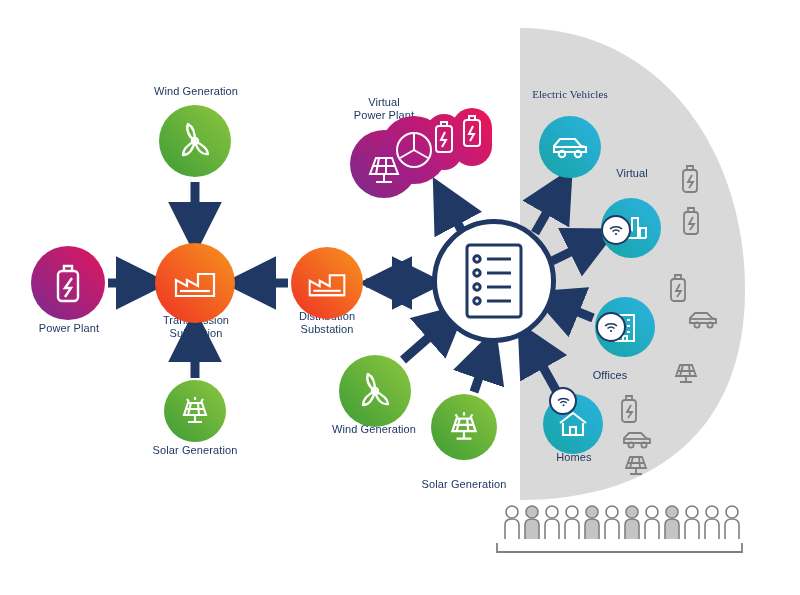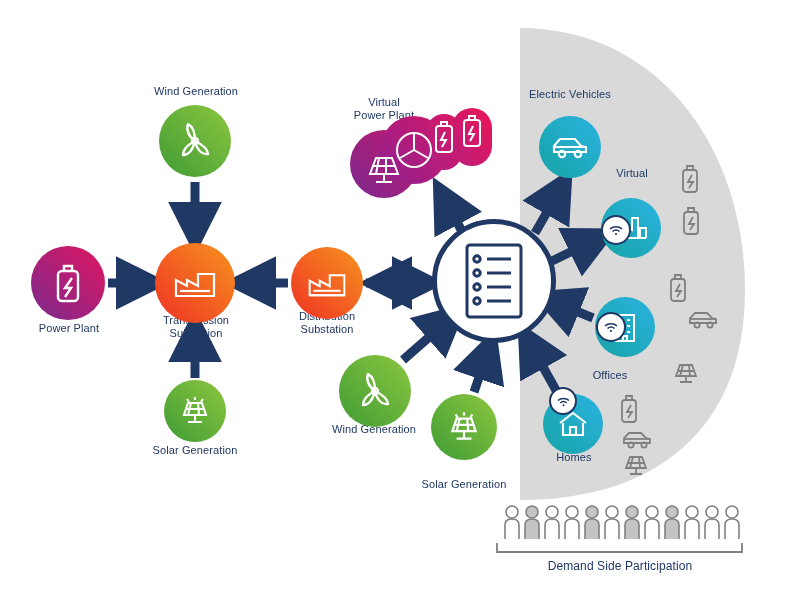--- a/index.html
+++ b/index.html
@@ -415,27 +415,26 @@
           </g>
       </g>
 
       <path d="M497 543 L497 552 L742 552 L742 543" stroke="#808080" stroke-width="1.8"></path>
     </g>
   </svg>
 
   <div class="lbl" style="left:147px; top:85px; width:98px;">Wind Generation</div>
   <div class="lbl" style="left:345px; top:96px; width:78px;">Virtual
 Power Plant</div>
-  <div class="lbl" style="left:522px; top:88px; width:96px;">Electric Vehicles</div>
+  <div class="lbl" style="left:522px; top:88px; width:96px;font-family:Liberation Serif, serif;">Electric Vehicles</div>
   <div class="lbl" style="left:602px; top:167px; width:60px;">Virtual</div>
   <div class="lbl" style="left:28px; top:322px; width:82px;">Power Plant</div>
   <div class="lbl" style="left:151px; top:314px; width:90px;">Transmission
 Substation</div>
   <div class="lbl" style="left:282px; top:310px; width:90px;">Distribution
 Substation</div>
   <div class="lbl" style="left:584px; top:369px; width:52px;">Offices</div>
   <div class="lbl" style="left:325px; top:423px; width:98px;">Wind Generation</div>
   <div class="lbl" style="left:146px; top:444px; width:98px;">Solar Generation</div>
   <div class="lbl" style="left:548px; top:451px; width:52px;">Homes</div>
   <div class="lbl" style="left:415px; top:478px; width:98px;">Solar Generation</div>
-  <div class="lbl" style="left:525px; top:560px; width:190px; font-size:12px;">Demand Side Participation</div>
 
 </div>
 
 </body></html>

